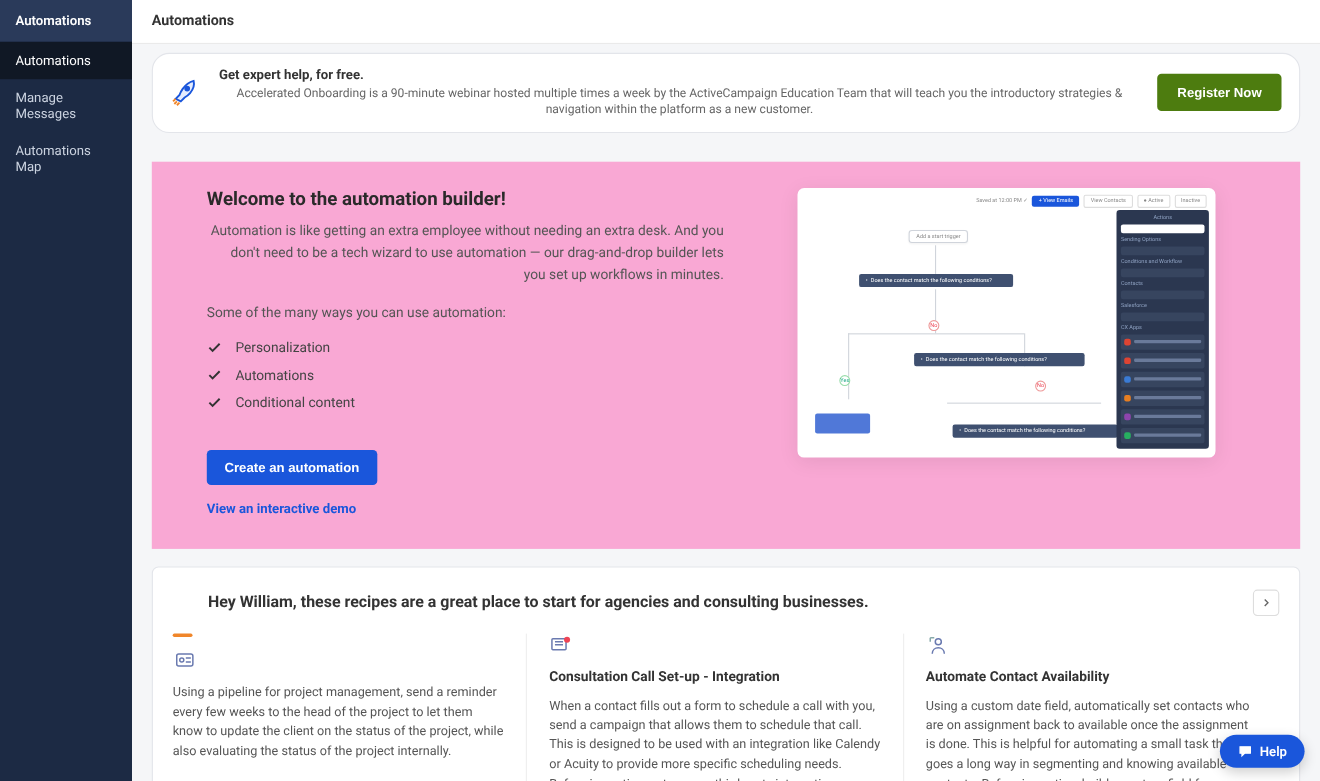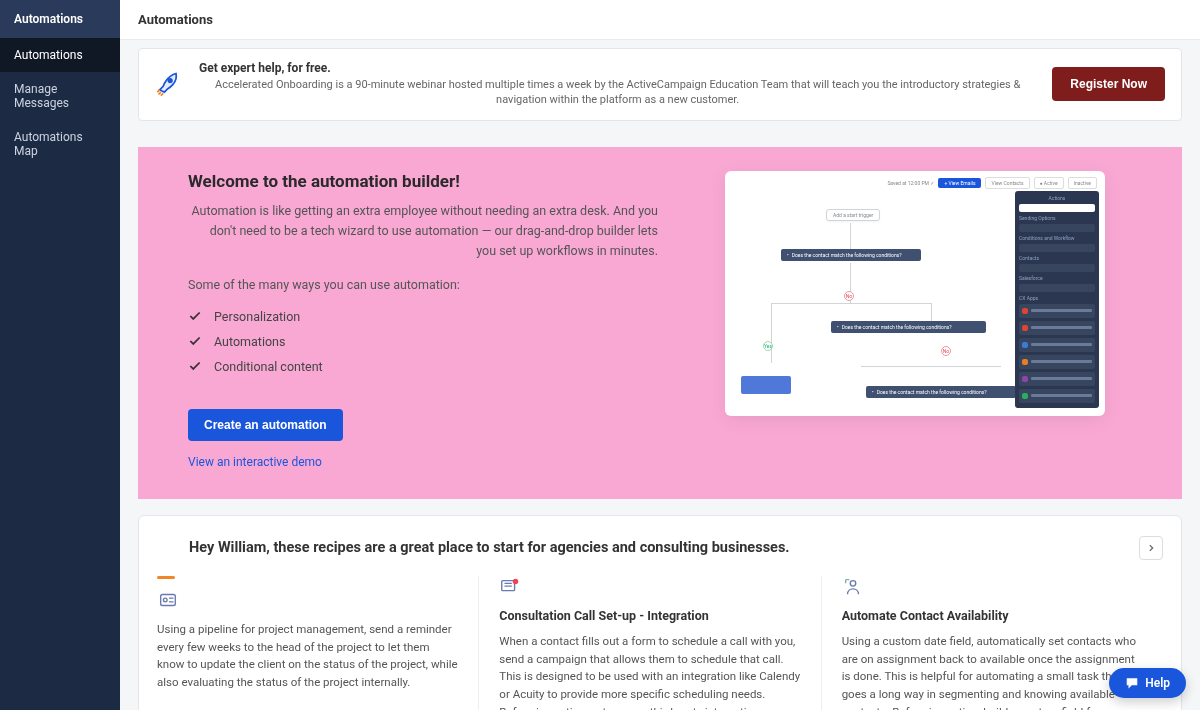--- a/index.html
+++ b/index.html
@@ -56,35 +56,35 @@
     font-weight: 700;
     font-size: 13px;
     color: #333;
   }
 
   
   .banner {
     margin: 8px 18px 0 18px;
     background: #fff;
     border: 1px solid #e3e5ea;
-    border-radius: 4px;
+    border-radius: 16px;
     padding: 12px 16px;
     display: flex;
     align-items: center;
     gap: 16px;
   }
   .banner-icon {
     width: 28px; height: 28px;
     flex-shrink: 0;
   }
   .banner-text { flex: 1; }
   .banner-title { font-weight: 700; font-size: 12px; color: #333; margin-bottom: 2px; }
   .banner-sub { font-size: 11px; color: #666; line-height: 1.4; text-align: center; }
   .banner button {
-    background: #7f1d1d;
+    background: #4d7c0f;
     color: #fff;
     border: none;
     border-radius: 4px;
     padding: 10px 18px;
     font-size: 12px;
     font-weight: 600;
     cursor: pointer;
   }
 
   
@@ -121,21 +121,21 @@
   .btn-primary {
     background: #1a56db;
     color: #fff;
     border: none;
     border-radius: 4px;
     padding: 9px 16px;
     font-size: 12px;
     font-weight: 600;
     cursor: pointer;
   }
-  .link { color: #1a56db; font-size: 12px; font-weight: 400; text-decoration: none; cursor: pointer; text-align: right; }
+  .link { color: #1a56db; font-size: 12px; font-weight: 700; text-decoration: none; cursor: pointer; text-align: right; }
 
   
   .hero-right {
     flex: 1;
     display: flex;
     align-items: flex-start;
     justify-content: center;
   }
   .illus {
     width: 380px; height: 245px;

